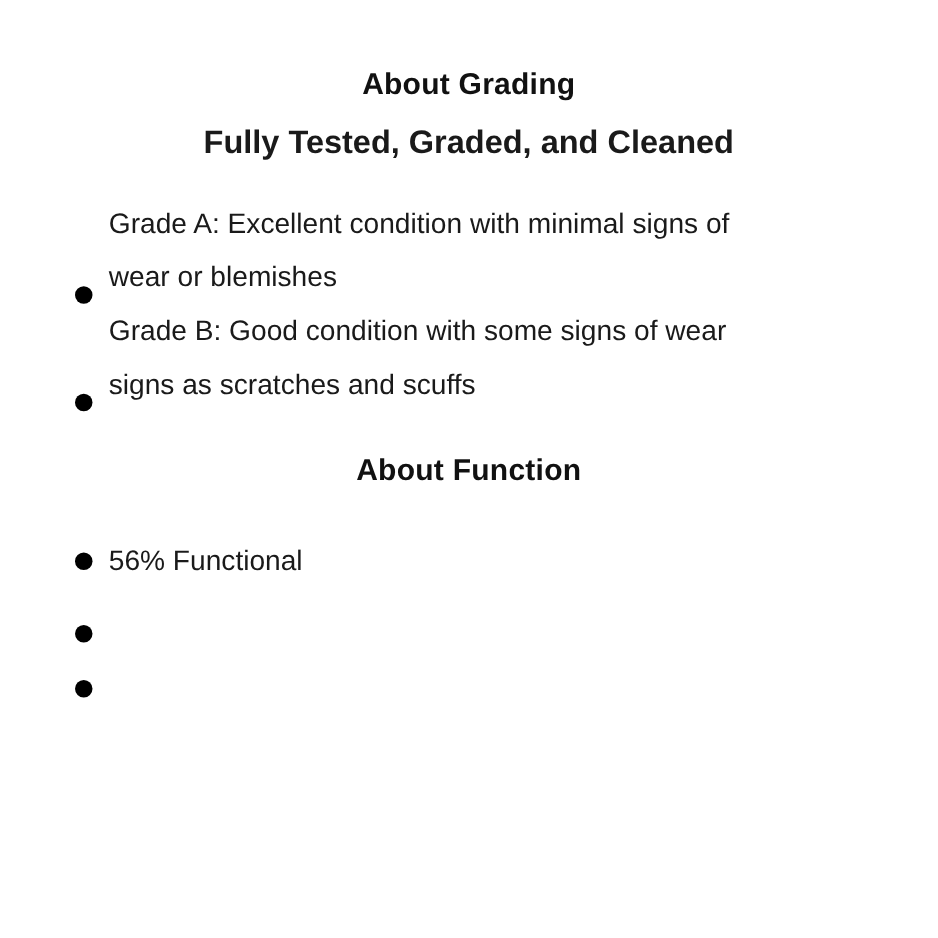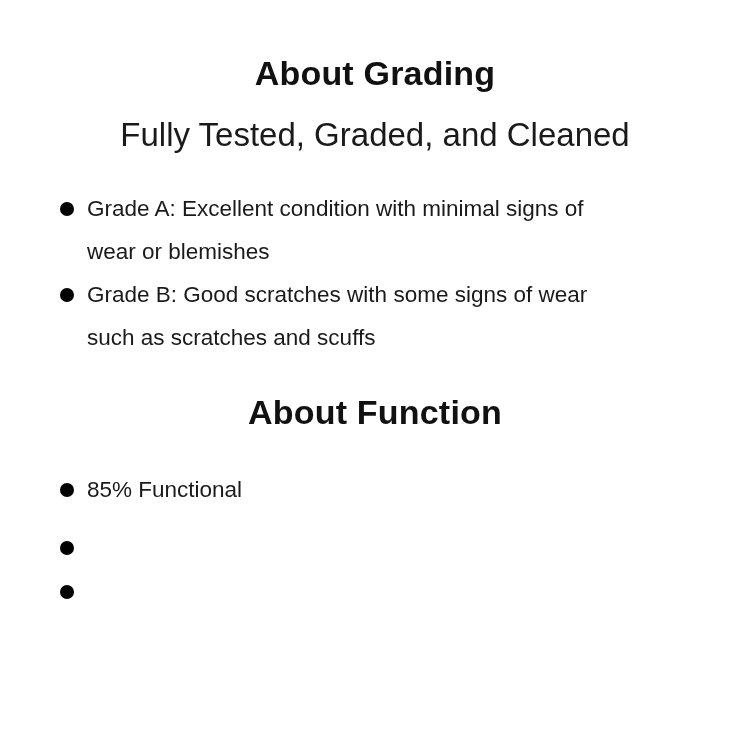--- a/index.html
+++ b/index.html
@@ -16,32 +16,32 @@
   }
   .page {
     position: relative;
     width: 750px;
     height: 750px;
     box-sizing: border-box;
     padding: 0 48px;
   }
   .heading {
     text-align: center;
-    font-size: 34px;
+    font-size: 24px;
     font-weight: bold;
     color: #111111;
     letter-spacing: 0.2px;
   }
   .heading-1 {
     margin-top: 54px;
   }
   .subheading {
     text-align: center;
-    font-size: 33px;
-    font-weight: normal;
+    font-size: 26px;
+    font-weight: bold;
     color: #1a1a1a;
     margin-top: 6px;
   }
   .heading-2 {
     margin-top: 34px;
     text-align: center;
   }
   .list {
     list-style: none;
     margin: 0;
@@ -55,20 +55,21 @@
   }
   .list-item {
     display: flex;
     align-items: flex-start;
     font-size: 22.5px;
     line-height: 43px;
     color: #1a1a1a;
   }
   .list-grading .list-item {
     margin-bottom: 0px;
+    align-items: flex-end;
   }
   .list-function .list-item {
     margin-bottom: 15px;
   }
   .bullet {
     flex: 0 0 auto;
     width: 14px;
     height: 14px;
     border-radius: 50%;
     background: #000000;
@@ -93,30 +94,30 @@
 
   <p class="subheading">Fully Tested, Graded, and Cleaned</p>
 
   <ul class="list list-grading">
     <li class="list-item">
       <span class="bullet"></span>
       <span class="item-text">Grade A: Excellent condition with minimal signs of wear or blemishes</span>
     </li>
     <li class="list-item">
       <span class="bullet"></span>
-      <span class="item-text">Grade B: Good scratches with some signs of wear such as scratches and scuffs</span>
+      <span class="item-text">Grade B: Good condition with some signs of wear signs as scratches and scuffs</span>
     </li>
   </ul>
 
   <h1 class="heading heading-2">About Function</h1>
 
   <ul class="list list-function">
     <li class="list-item">
       <span class="bullet"></span>
-      <span class="item-text">85% Functional</span>
+      <span class="item-text">56% Functional</span>
     </li>
     <li class="list-item">
       <span class="bullet"></span>
     </li>
     <li class="list-item">
       <span class="bullet"></span>
     </li>
   </ul>
 
 </div>

